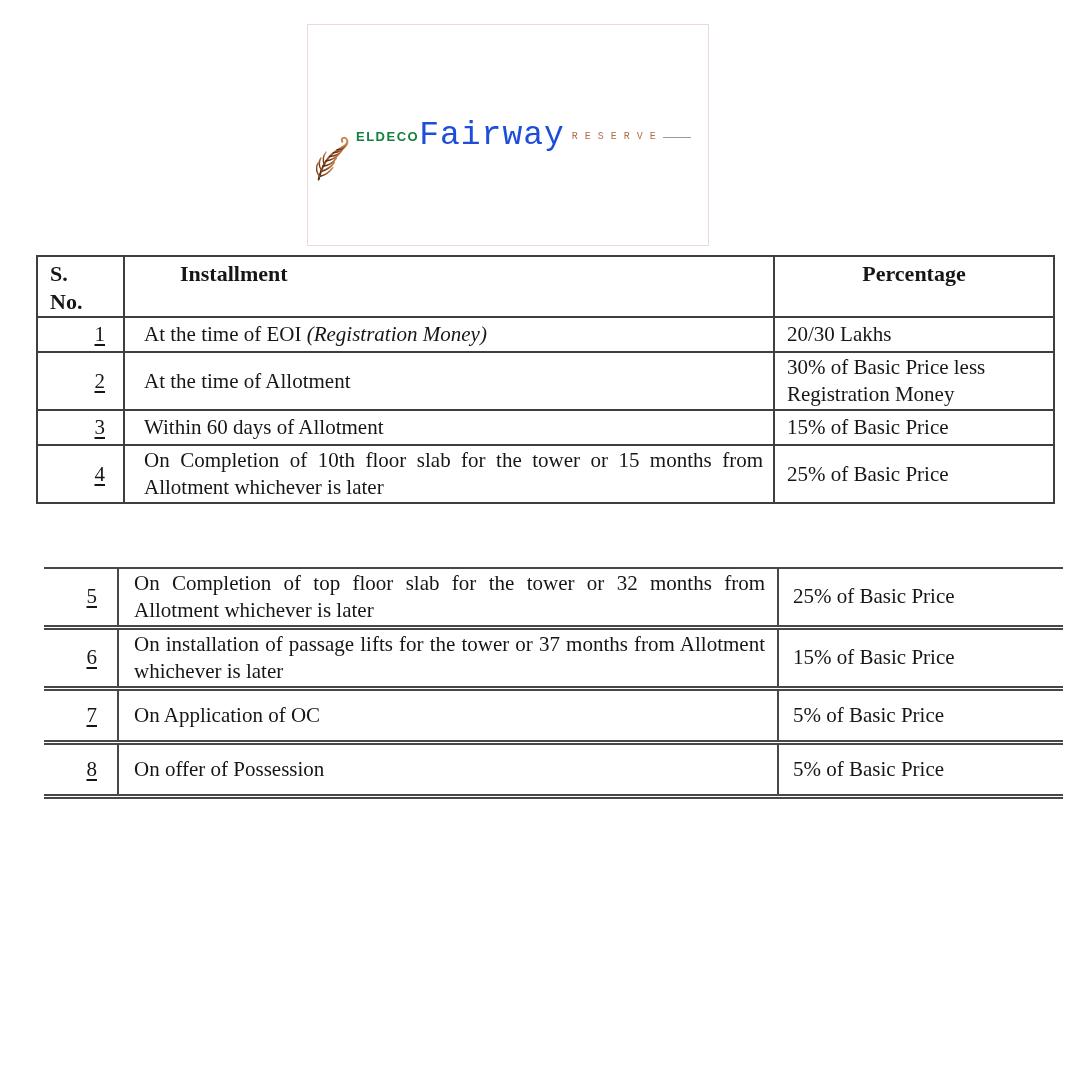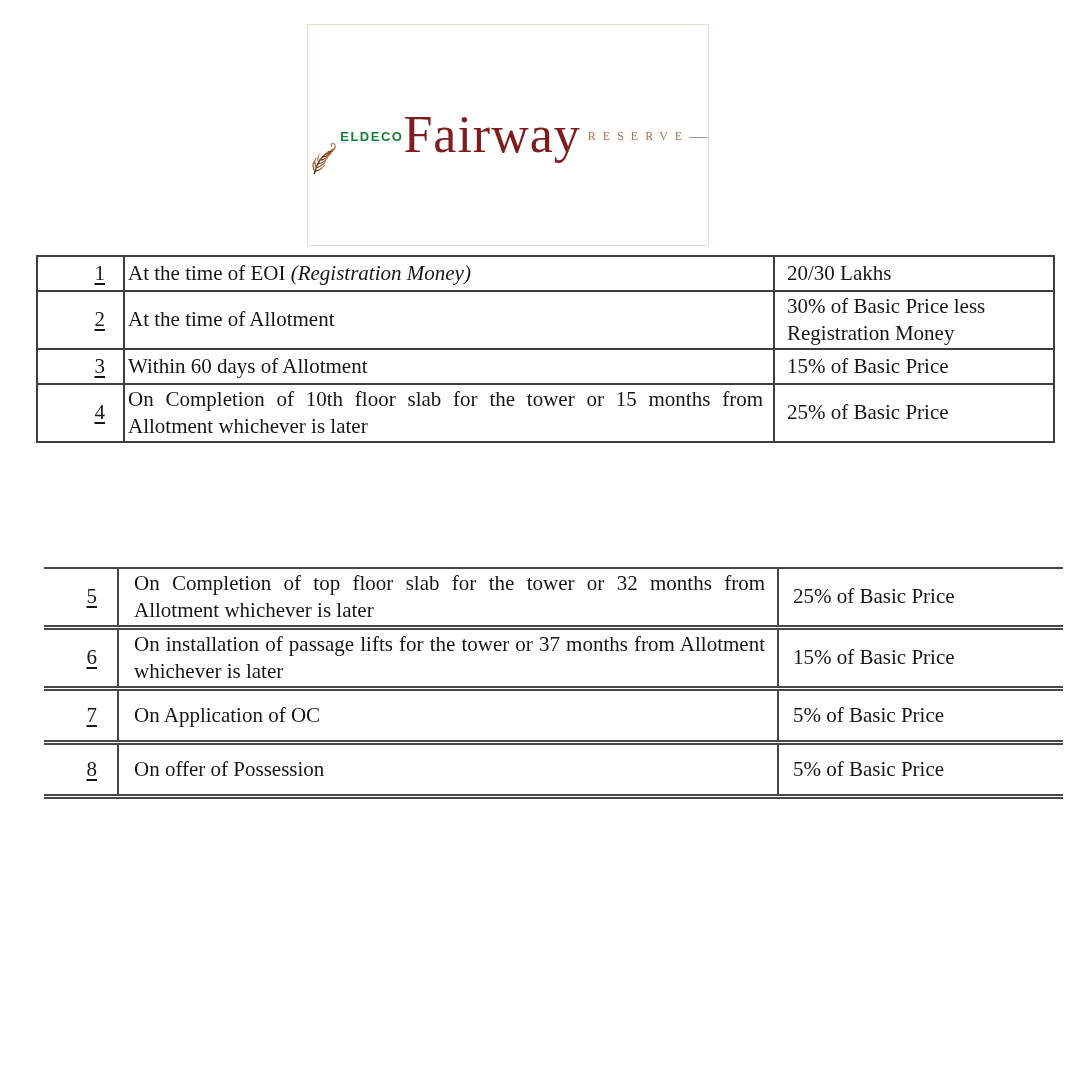--- a/index.html
+++ b/index.html
@@ -6,36 +6,36 @@
   .page{position:relative;width:1080px;height:1080px;background:#ffffff;overflow:hidden;
         font-family:"Liberation Serif", serif;color:#161616;}
 
   
   .logo-card{position:absolute;left:307px;top:24px;width:400px;height:220px;
              background:#ffffff;border:1px solid #eedad4;
              display:flex;flex-direction:row;align-items:center;}
   .feather{margin-top:46px;width:48px;height:46px;}
   .brand{margin-top:2px;font-family:"Liberation Sans",sans-serif;font-weight:bold;
          font-size:13px;letter-spacing:1.5px;color:#15803d;}
-  .project{margin-top:0px;font-family:Liberation Serif, serif;font-size:52px;
-           line-height:1.0;color:#7f1d1d;letter-spacing:1px;}
-  .tagline{margin-top:3px;font-family:Liberation Serif, serif;font-size:12px;
+  .project{margin-top:0px;font-family:Liberation Mono, monospace;font-size:33px;
+           line-height:1.0;color:#1d4ed8;letter-spacing:1px;}
+  .tagline{margin-top:3px;font-family:Liberation Mono, monospace;font-size:10px;
            letter-spacing:7px;color:#b06f48;text-indent:7px;}
   .tag-rule{margin-top:4px;width:28px;height:0;border-bottom:1px solid #9a9a9a;}
   .location{margin-top:10px;font-family:"Liberation Sans",sans-serif;font-size:19px;
             letter-spacing:4px;color:#2b2b2b;}
 
   
   table{border-collapse:collapse;table-layout:fixed;}
   td,th{font-size:21px;line-height:1.28;overflow:hidden;}
   th{font-size:22px;font-weight:bold;vertical-align:top;}
   td{vertical-align:middle;}
   .num{text-decoration:underline;text-underline-offset:3px;}
   .c-sno{text-align:right;padding-right:18px;}
-  .c-inst{text-align:left;padding-left:3px;padding-right:10px;}
+  .c-inst{text-align:left;padding-left:19px;padding-right:10px;}
   .c-inst.justify{text-align:justify;}
   .c-pct{text-align:left;padding-left:12px;padding-right:6px;margin-left:36px;}
   .it{font-style:italic;}
 
   
   .table-top{position:absolute;left:36px;top:255px;width:1017px;}
   .table-top, .table-top th, .table-top td{border:2px solid #3e3e3e;}
   .table-top th.h-sno{text-align:left;padding:3px 4px 0 12px;}
   .table-top th.h-sno span{display:block;width:42px;}
   .table-top th.h-inst{text-align:left;padding:3px 0 0 55px;}
@@ -83,20 +83,27 @@
     <div class="tag-rule"></div>
   </div>
 
   <table class="table-top">
     <colgroup>
         <col style="width:87px">
         <col style="width:650px">
         <col style="width:280px">
       </colgroup>
     <tbody>
+        <tr style="height:60px;">
+      <th class="h-sno">
+            <span>S. No.</span>
+          </th>
+      <th class="h-inst">Installment</th>
+      <th class="h-pct">Percentage</th>
+    </tr>
     <tr style="height:35px;">
       <td class="c-sno"><span class="num">1</span></td>
       <td class="c-inst"><span>At the time of EOI </span><span class="it">(Registration Money)</span></td>
       <td class="c-pct">20/30 Lakhs</td>
     </tr>
     <tr style="height:56px;">
       <td class="c-sno"><span class="num">2</span></td>
       <td class="c-inst"><span>At the time of Allotment</span><span class="it"></span></td>
       <td class="c-pct">30% of Basic Price less Registration Money</td>
     </tr>

